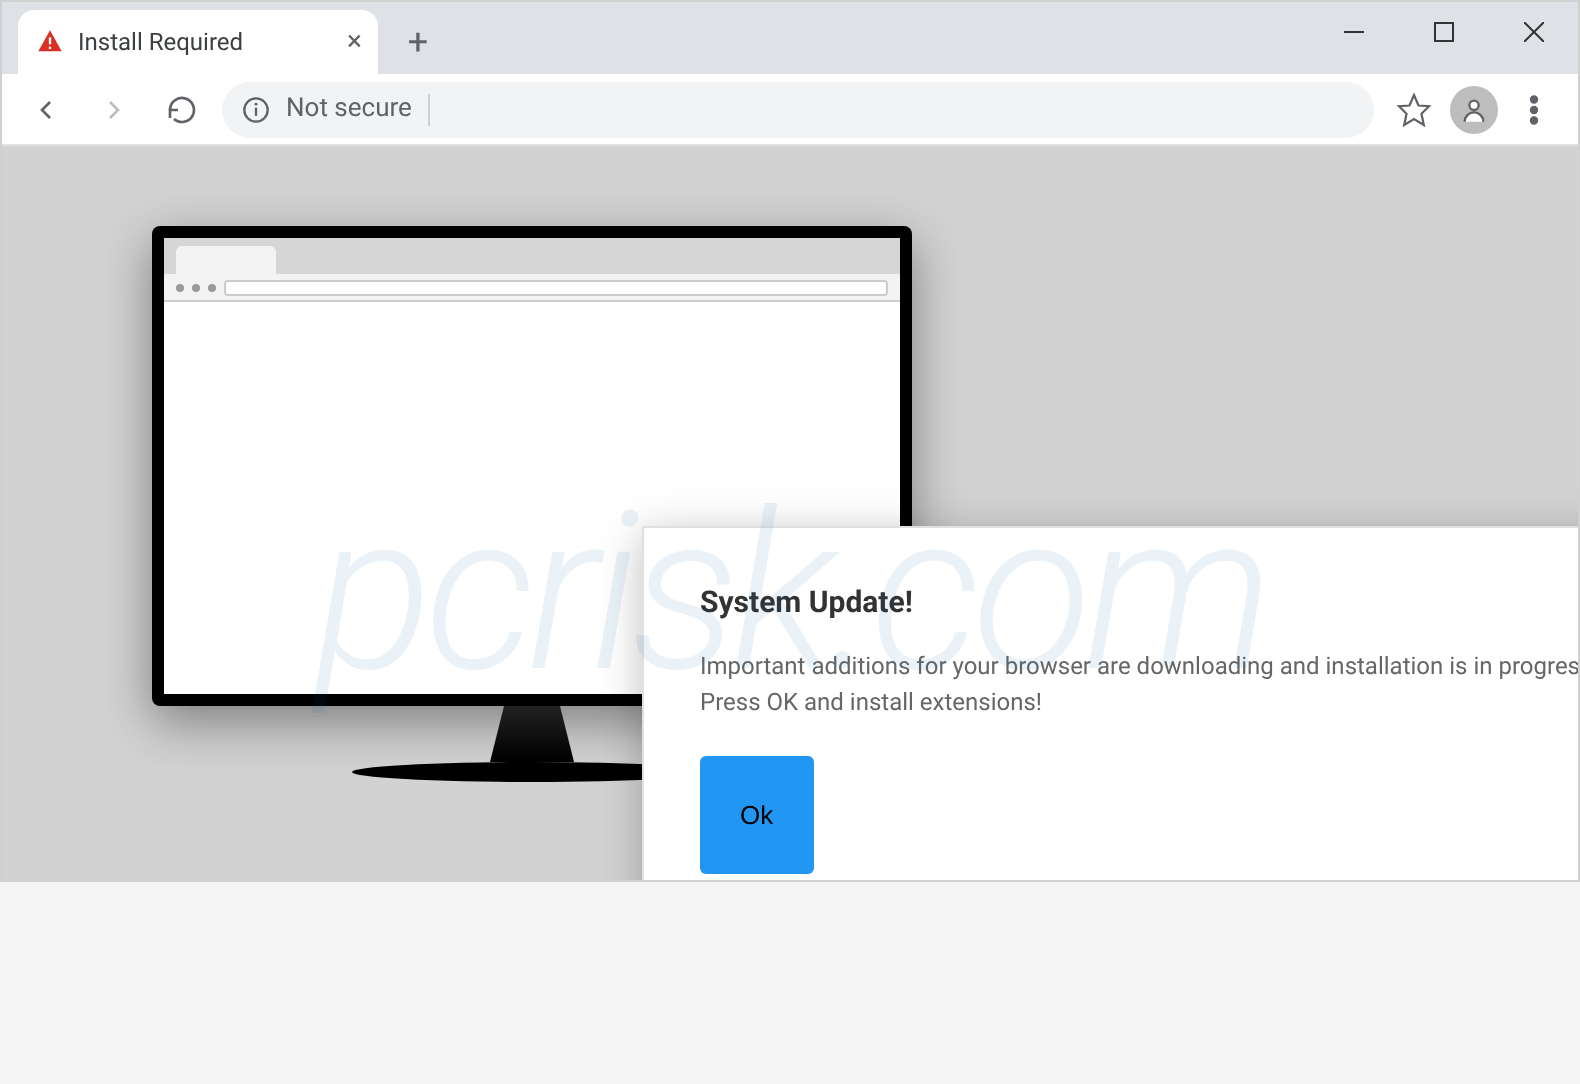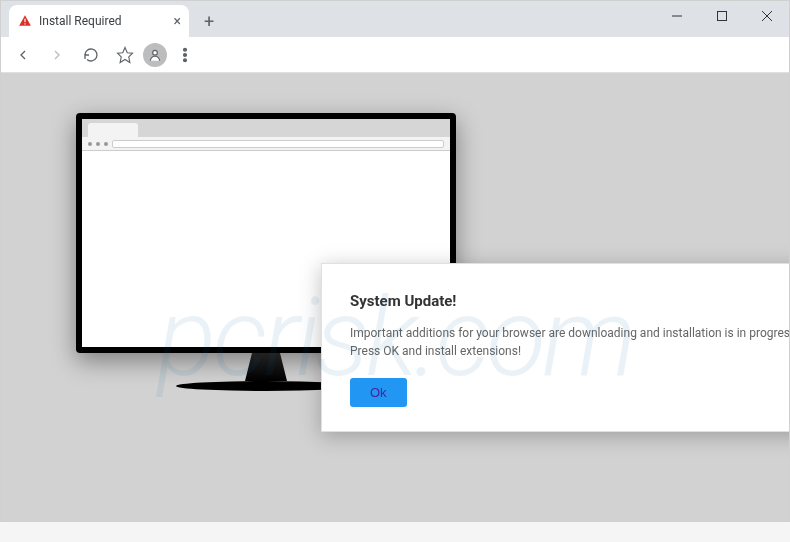--- a/index.html
+++ b/index.html
@@ -6,21 +6,21 @@
     body {
       font-family: -apple-system, BlinkMacSystemFont, "Segoe UI", Roboto, sans-serif;
       background: #f5f5f5;
       width: 790px;
       height: 542px;
       overflow: hidden;
       position: relative;
     }
     .window {
       width: 790px;
-      height: 522px;
+      height: 441px;
       background: #fff;
       border: 1px solid #d0d0d0;
       display: flex;
       flex-direction: column;
     }
     
     .tab-bar {
       height: 36px;
       background: #dee1e6;
       display: flex;
@@ -180,24 +180,24 @@
     }
     .dialog-body {
       font-size: 12px;
       color: #666;
       line-height: 1.5;
       margin-bottom: 18px;
     }
     .ok-btn {
       display: inline-block;
       background: #2196f3;
-      color: #4c1d95;
+      color: #000000;
       font-size: 13px;
       font-weight: 500;
-      padding: 7px 20px;
+      padding: 22px 20px;
       border-radius: 3px;
       cursor: pointer;
       border: none;
     }
     
     .watermark {
       position: absolute;
       inset: 0;
       display: flex;
       align-items: center;
@@ -260,20 +260,31 @@
     <div class="tb-icon disabled">
       <svg viewBox="0 0 24 24">
           <polyline points="9 18 15 12 9 6"></polyline>
         </svg>
     </div>
     <div class="tb-icon">
       <svg viewBox="0 0 24 24">
           <path d="M3 12a9 9 0 1 1 3 6.7"></path>
           <polyline points="3 18 3 12 9 12"></polyline>
         </svg>
+    </div>
+    <div class="omnibox">
+      <span class="info-icon">
+        <svg viewBox="0 0 24 24" width="14" height="14">
+            <circle cx="12" cy="12" r="10" fill="none" stroke="#5f6368" stroke-width="2"></circle>
+            <line x1="12" y1="10" x2="12" y2="17" stroke="#5f6368" stroke-width="2"></line>
+            <circle cx="12" cy="7" r="1.2" fill="#5f6368"></circle>
+          </svg>
+      </span>
+      <span>Not secure</span>
+      <span class="sep"></span>
     </div>
     <div class="right-icons">
       <div class="tb-icon star-icon">
         <svg viewBox="0 0 24 24">
             <polygon points="12 2 15 9 22 9.5 17 14.5 18.5 22 12 18 5.5 22 7 14.5 2 9.5 9 9" stroke="#5f6368" fill="none" stroke-width="1.5"></polygon>
           </svg>
       </div>
       <div class="tb-icon avatar-icon">
         <div class="avatar-circle">
           <svg viewBox="0 0 24 24">

